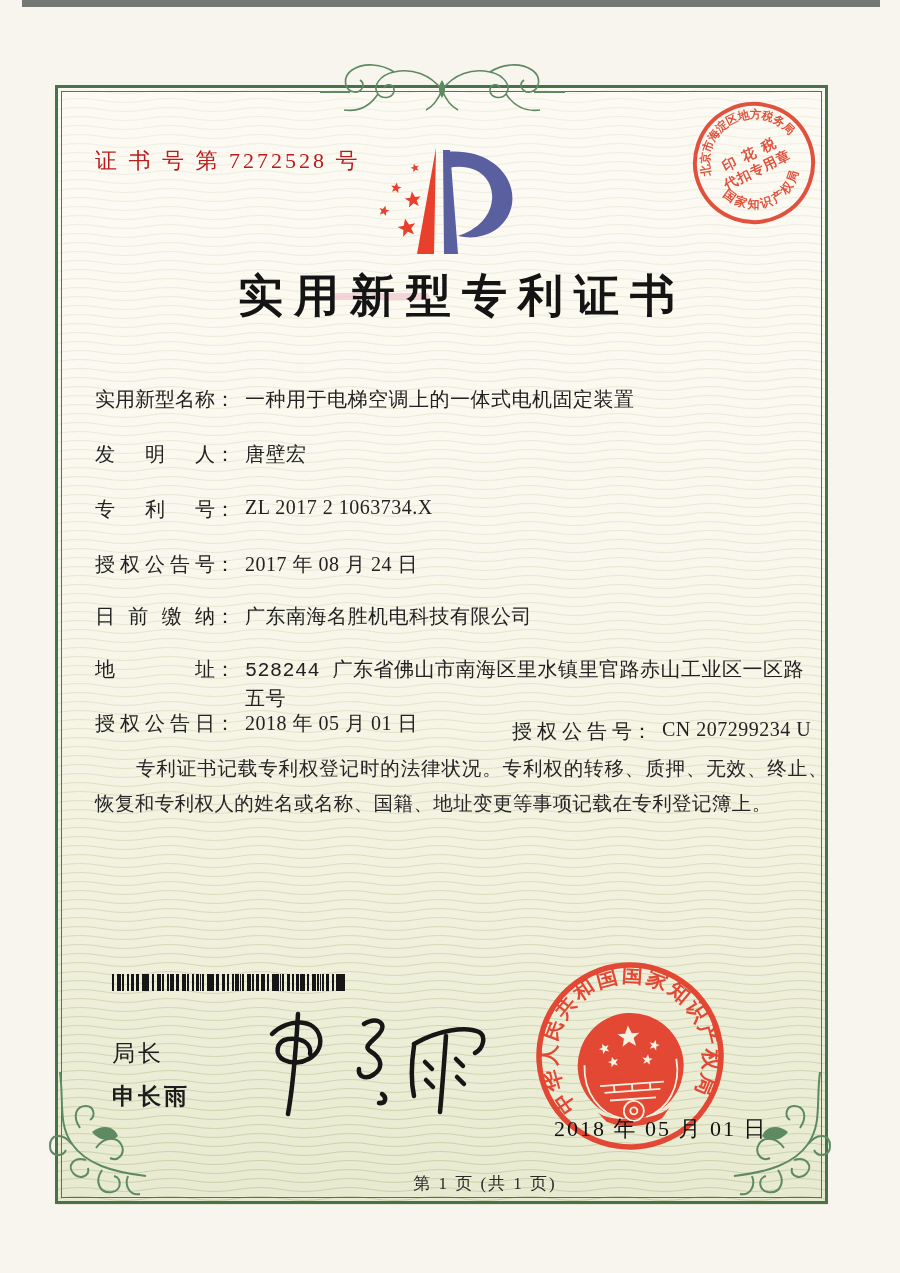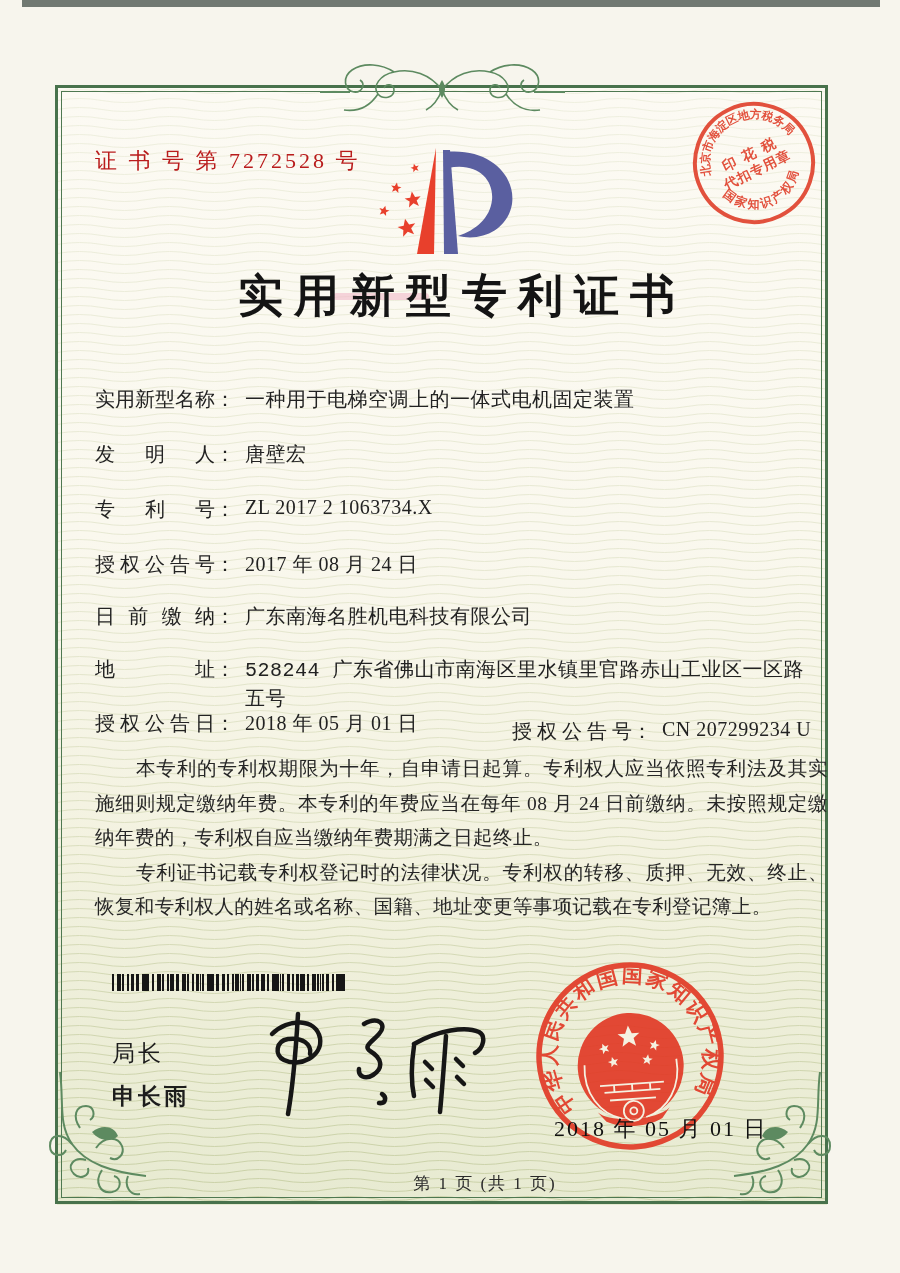--- a/index.html
+++ b/index.html
@@ -173,21 +173,20 @@
   <span class="flabel">地址</span><span class="fcolon">：</span><span class="fval wrap">528244 广东省佛山市南海区里水镇里官路赤山工业区一区路五号</span>
 </div>
 <div class="abs frow" style="top:710px;">
   <span class="flabel">授权公告日</span><span class="fcolon">：</span><span class="fval">2018 年 05 月 01 日</span>
 </div>
 <div class="abs frow right-col" style="top:710px;margin-top:8px;">
   <span class="flabel">授权公告号</span><span class="fcolon">：</span><span class="fval">CN 207299234 U</span>
 </div>
 
 <div class="abs bodytext">
-  <p>本专利的专利权期限为十年，自申请日起算。专利权人应当依照专利法及其实施细则规定缴纳年费。本专利的年费应当在每年 08 月 24 日前缴纳。未按照规定缴纳年费的，专利权自应当缴纳年费期满之日起终止。</p>
   <p>专利证书记载专利权登记时的法律状况。专利权的转移、质押、无效、终止、恢复和专利权人的姓名或名称、国籍、地址变更等事项记载在专利登记簿上。</p>
 </div>
 
 <div class="abs barcode"></div>
 
 <div class="abs director-title">局长</div>
 <div class="abs director-name">申长雨</div>
 
 <svg class="abs signature" width="240" height="115" viewBox="0 0 240 115">
   <g fill="none" stroke="#161616" stroke-width="4.5" stroke-linecap="round" stroke-linejoin="round">

